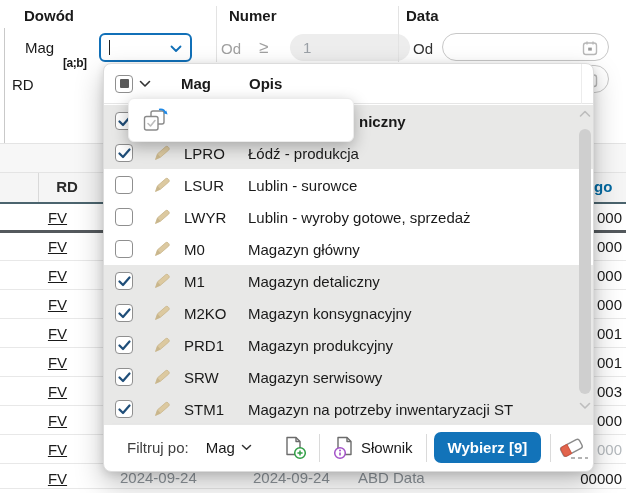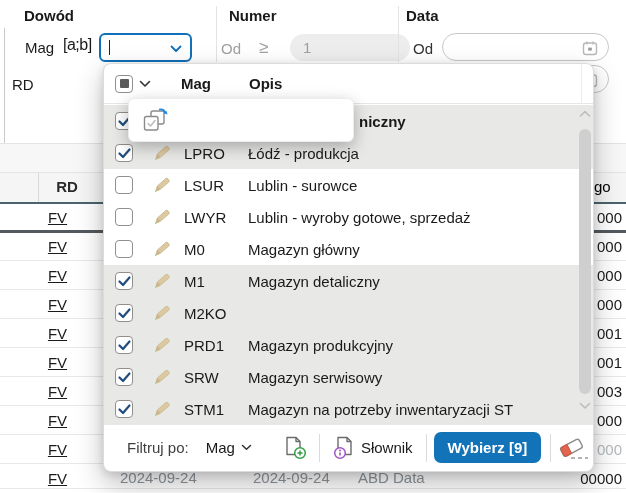--- a/index.html
+++ b/index.html
@@ -11,21 +11,21 @@
   .abs { position:absolute; }
 
   
   #bg-layer { position:absolute; inset:0; z-index:1; }
   .win-left-border { left:4px; top:28px; width:1px; height:175px; background:#c9c9c9; }
   .hline { left:0; right:0; height:1px; background:#e4e4e4; }
   .band { left:0; right:0; background:#f7f7f7; }
   .grid-header-row { left:0; right:0; top:173px; height:29px; background:#f5f5f5; }
   .col-sep { left:38px; top:173px; width:1px; height:29px; background:#d9d9d9; }
   .hdr-rd { left:38px; top:178px; width:58px; text-align:center; font-weight:700; color:#2b2b2b; }
-  .hdr-go { left:594px; top:178px; font-weight:400; color:#000000; }
+  .hdr-go { left:594px; top:178px; font-weight:700; color:#0369a1; }
   .teal-line { left:0; right:0; top:202px; height:2px; background:#4b646e; }
   .thick-line { left:0; right:0; top:230px; height:3px; background:#54595d; }
   .rowsep { left:0; right:0; height:1px; background:#e8e8e8; }
   #bg-left  { position:absolute; left:30px; top:203px; width:55px; }
   #bg-right { position:absolute; left:556px; top:203px; width:66px; }
   .bgrow { height:29px; line-height:29px; }
   #bg-left .bgrow { text-align:center;text-decoration:underline; }
   #bg-right .bgrow { text-align:right; }
   #bg-right .bgrow.faded { color:#b4b9bd; }
   .last-dates { top:463px; height:29px; line-height:29px; color:#8d949a; }
@@ -146,21 +146,21 @@
       <div class="bgrow">00000</div>
     </div>
   <div class="abs last-dates" style="left:120px">2024-09-24</div>
   <div class="abs last-dates" style="left:253px">2024-09-24</div>
   <div class="abs last-dates" style="left:358px">ABD Data</div>
 </div>
 
 <div id="form-layer">
   <div class="abs sec-title" style="left:24px;top:7px">Dowód</div>
   <div class="abs" style="left:25px;top:39px">Mag</div>
-  <div class="abs" style="left:63px;top:36px;font-weight:400;font-size:16px;letter-spacing:-0.5px">[a;b]</div>
+  <div class="abs" style="left:63px;top:56px;font-weight:700;font-size:12px;letter-spacing:-0.5px">[a;b]</div>
   <div class="abs combo">
     <div class="abs caret"></div>
     <svg class="abs" style="right:8px;top:10px" width="12" height="8" viewBox="0 0 12 8">
       <polyline points="1.5,1.5 6,6 10.5,1.5" fill="none" stroke="#1170b8" stroke-width="1.8" stroke-linecap="round" stroke-linejoin="round"></polyline>
     </svg>
   </div>
   <div class="abs" style="left:12px;top:76px">RD</div>
 
   <div class="abs vdivider" style="left:216px;top:6px;height:56px"></div>
   <div class="abs sec-title" style="left:229px;top:7px">Numer</div>
@@ -274,20 +274,21 @@
         <span class="cbx">
           <svg width="13" height="11" viewBox="0 0 13 11">
             <polyline points="1.5,5.5 5,9 11.5,1.5" fill="none" stroke="#1f4e79" stroke-width="2.2" stroke-linecap="round" stroke-linejoin="round"></polyline>
           </svg>
         </span>
         <span class="pencil"><svg width="18" height="18" viewBox="0 0 18 18">
             <path d="M2.5 15.5 L4.5 9.8 L12.8 2.6 a1.6 1.6 0 0 1 2.2 0.2 l0.9 1 a1.6 1.6 0 0 1 -0.1 2.2 L7.5 13.2 Z" fill="#dcc9a0" stroke="#c9b68c" stroke-width="0.8"></path>
             <path d="M2.5 15.5 L4.5 9.8 L7.5 13.2 Z" fill="#c9b68c"></path>
           </svg></span>
         <span class="code">M2KO</span>
+        <span class="opis">Magazyn konsygnacyjny</span>
       </div>
       <div class="prow checked">
         <span class="cbx">
           <svg width="13" height="11" viewBox="0 0 13 11">
             <polyline points="1.5,5.5 5,9 11.5,1.5" fill="none" stroke="#1f4e79" stroke-width="2.2" stroke-linecap="round" stroke-linejoin="round"></polyline>
           </svg>
         </span>
         <span class="pencil"><svg width="18" height="18" viewBox="0 0 18 18">
             <path d="M2.5 15.5 L4.5 9.8 L12.8 2.6 a1.6 1.6 0 0 1 2.2 0.2 l0.9 1 a1.6 1.6 0 0 1 -0.1 2.2 L7.5 13.2 Z" fill="#dcc9a0" stroke="#c9b68c" stroke-width="0.8"></path>
             <path d="M2.5 15.5 L4.5 9.8 L7.5 13.2 Z" fill="#c9b68c"></path>

